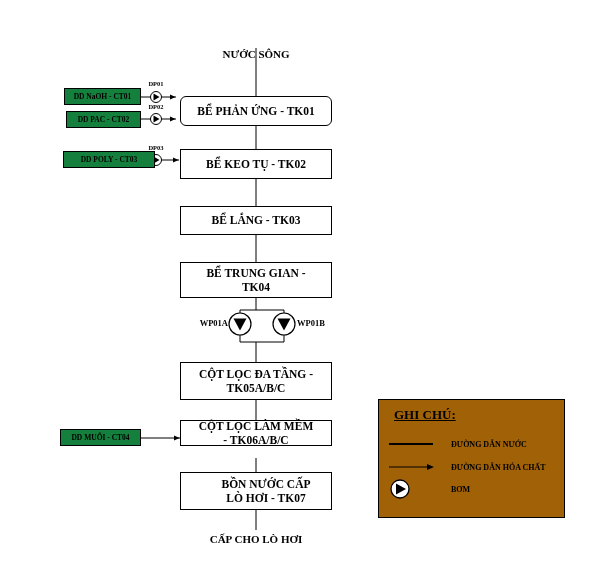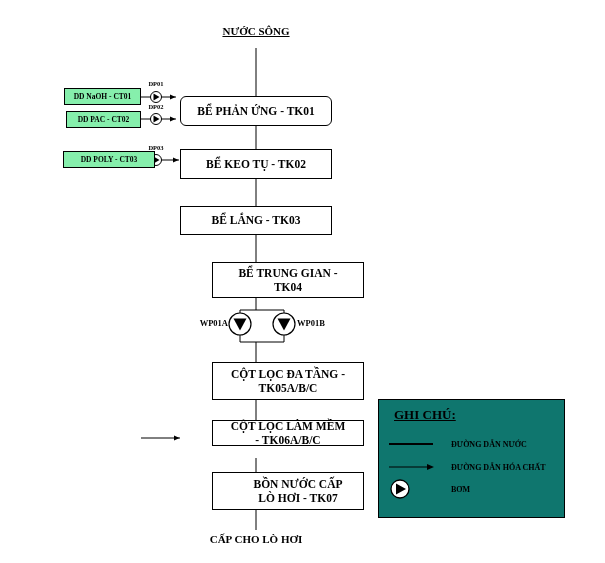--- a/index.html
+++ b/index.html
@@ -7,39 +7,39 @@
   body { font-family:"Liberation Serif","DejaVu Serif",serif; color:#000; }
   .canvas { position:relative; width:605px; height:563px; background:#fff; overflow:hidden; }
   .wires { position:absolute; left:0; top:0; pointer-events:none; }
 
   .tank {
     position:absolute; left:180px; width:152px;
     border:1px solid #000; background:#fff;
     display:flex; align-items:center; justify-content:center;
     text-align:center; font-weight:bold; font-size:11.5px; line-height:1.25;
   }
-  .tank.two-line { padding:0 16px;margin-left:32px; }
+  .tank.two-line { padding:0 16px; }
 
   .flowlabel {
     position:absolute; left:180px; width:152px;
     text-align:center; font-weight:bold; font-size:11px; white-space:nowrap;
   }
 
   .chem {
-    position:absolute; border:1px solid #000; background:#86efac;
+    position:absolute; border:1px solid #000; background:#15803d;
     display:flex; align-items:center; justify-content:center;
     font-weight:bold; font-size:7.5px; white-space:nowrap;
   }
 
   .dp { position:absolute; width:26px; text-align:center; font-weight:bold; font-size:6.5px; }
   .wp { position:absolute; width:42px; font-weight:bold; font-size:8.5px; }
 
   .legend {
     position:absolute; left:378px; top:399px; width:187px; height:119px;
-    border:1px solid #000; background:#0f766e;
+    border:1px solid #000; background:#a16207;
   }
   .legend-title { position:absolute; left:15px; top:7px; font-weight:bold; font-size:13px; text-decoration:underline; }
   .legend-row { position:absolute; left:10px; display:flex; align-items:center; height:20px; }
   .legend-sym { width:50px; display:flex; align-items:center; justify-content:flex-start; }
   .waterline { display:inline-block; width:44px; height:0; border-top:2px solid #000; }
   .legend-label { font-weight:bold; font-size:8px; margin-left:12px; white-space:nowrap; }
 </style>
 </head>
 <body>
 
@@ -90,37 +90,38 @@
     <g>
       <circle cx="156" cy="119" r="5.5" fill="#fff" stroke="#000"></circle>
       <polygon points="153.5,115.5 153.5,122.5 159.5,119" fill="#000"></polygon>
     </g>
     <g>
       <circle cx="156" cy="160" r="5.5" fill="#fff" stroke="#000"></circle>
       <polygon points="153.5,156.5 153.5,163.5 159.5,160" fill="#000"></polygon>
     </g>
   </svg>
 
-  <div class="flowlabel" style="top:25px;text-decoration:underline;">NƯỚC SÔNG</div>
+  <div class="flowlabel" style="top:48px;">NƯỚC SÔNG</div>
   <div class="flowlabel" style="top:533px;">CẤP CHO LÒ HƠI</div>
 
   <div class="tank" style="top:96px;  height:30px;border-radius:6px;">BỂ PHẢN ỨNG - TK01</div>
   <div class="tank" style="top:149px; height:30px;">BỂ KEO TỤ - TK02</div>
   <div class="tank" style="top:206px; height:29px;">BỂ LẮNG - TK03</div>
   <div class="tank two-line" style="top:262px; height:36px;">BỂ TRUNG GIAN - TK04</div>
   <div class="tank two-line" style="top:362px; height:38px;">CỘT LỌC ĐA TẦNG - TK05A/B/C</div>
   <div class="tank two-line" style="top:420px; height:26px;">CỘT LỌC LÀM MỀM - TK06A/B/C</div>
   <div class="tank two-line" style="top:472px; height:38px;padding-left:36px;">BỒN NƯỚC CẤP LÒ HƠI - TK07</div>
 
   <div class="wp" style="left:186px; top:318px; text-align:right;">WP01A</div>
   <div class="wp" style="left:297px; top:318px; text-align:left;">WP01B</div>
 
   <div class="chem" style="left:64px; top:88px;  width:77px; height:17px;">DD NaOH - CT01</div>
   <div class="chem" style="left:66px; top:111px; width:75px; height:17px;">DD PAC - CT02</div>
   <div class="chem" style="left:63px; top:151px; width:92px; height:17px;">DD POLY - CT03</div>
+  <div class="chem" style="left:60px; top:429px; width:81px; height:17px;">DD MUỐI - CT04</div>
 
   <div class="dp" style="left:143px; top:80px;">DP01</div>
   <div class="dp" style="left:143px; top:103px;">DP02</div>
   <div class="dp" style="left:143px; top:144px;">DP03</div>
 
   <div class="legend">
     <div class="legend-title">GHI CHÚ:</div>
 
     <div class="legend-row" style="top:34px;">
       <span class="legend-sym">

